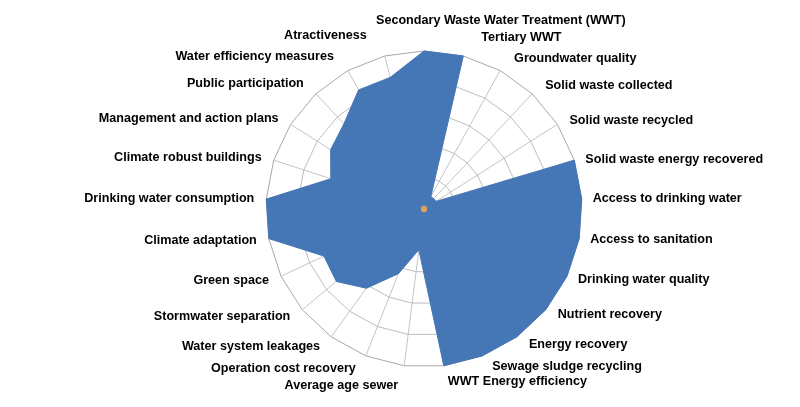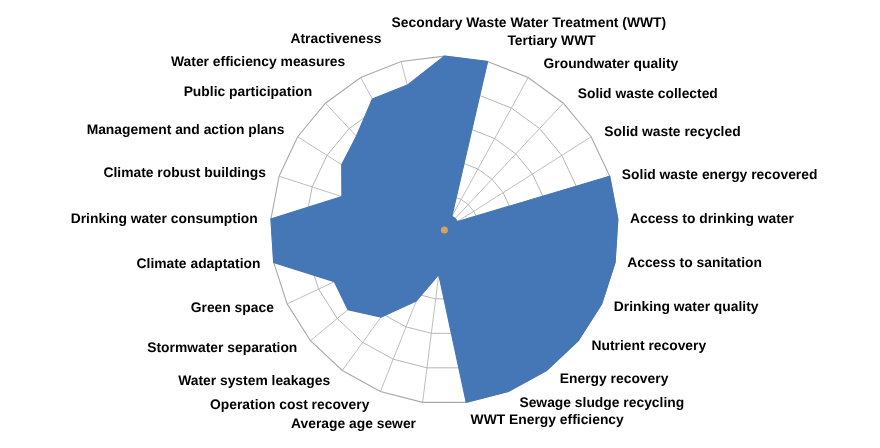--- a/index.html
+++ b/index.html
@@ -5,21 +5,21 @@
   html,body{margin:0;padding:0;}
   body{
     width:800px;height:407px;
     background:#ffffff;
     font-family:"Liberation Sans", sans-serif;
     overflow:hidden;
     position:relative;
   }
   #chart-root{
     position:absolute;
-    left:0;top:0;width:674px;height:407px;
+    left:0;top:0;width:674px;height:407px;padding-left:20px;
   }
   svg#radar{
     display:block;
     width:800px;height:407px;
   }
   .axis-label{
     font-family:"Liberation Sans", sans-serif;
     font-size:12.6px;
     font-weight:bold;
     fill:#000000;

